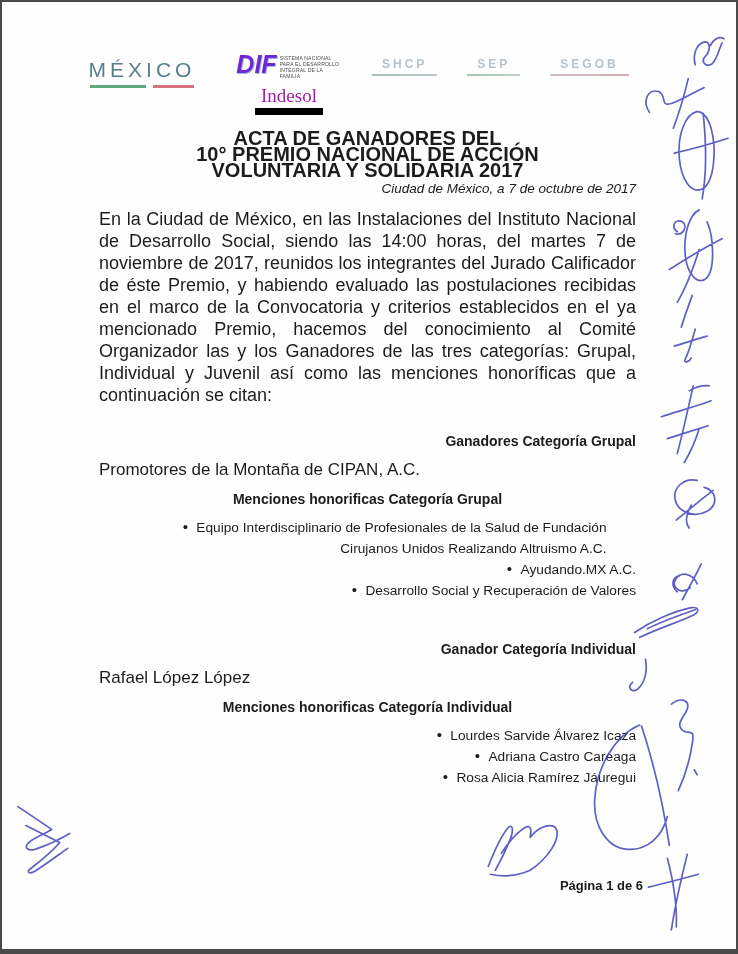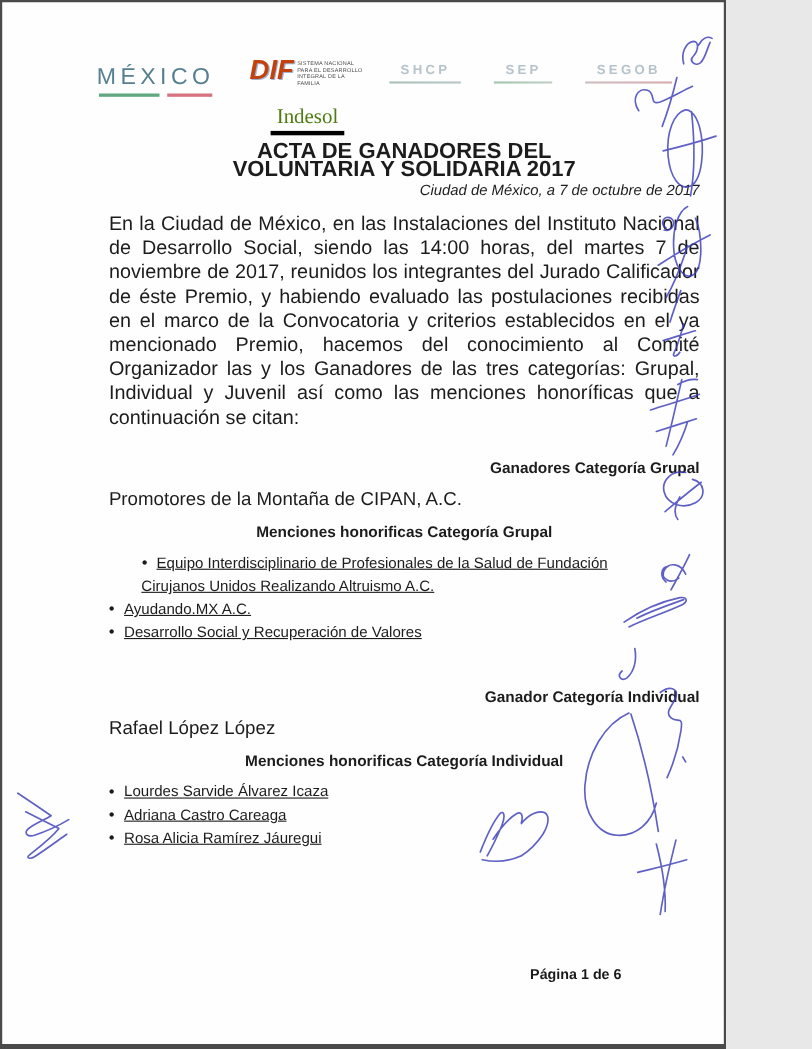--- a/index.html
+++ b/index.html
@@ -1,38 +1,38 @@
 <!DOCTYPE html>
 <html><head>
 <meta charset="utf-8">
 <style>
   html,body{margin:0;padding:0;background:#e8e8e8;}
   .page{
     position:relative;
-    width:660px;height:954px;
+    width:738px;height:954px;
     box-sizing:border-box;
     background:#fefefe;
     border:2px solid #4a4a4a;
     border-bottom-width:5px;
     font-family:"Liberation Sans", sans-serif;
     color:#1c1c1c;
     overflow:hidden;
   }
   
   .header{position:absolute;top:50px;left:86px;right:60px;display:flex;align-items:flex-start;}
   .mexico{width:108px;margin-top:6px;}
   .mexico-text{font-size:21px;letter-spacing:4px;color:#57808f;font-weight:400;text-align:center;}
   .mexico-bars{display:flex;gap:7px;margin-top:3px;padding:0 2px;}
   .mexico-bar-green{flex:1.15;height:3px;background:#44996a;opacity:.85;}
   .mexico-bar-red{flex:0.85;height:3px;background:#cf5a68;opacity:.85;}
   .dif-block{margin-left:32px;width:122px;text-align:center;}
   .dif-row{display:flex;align-items:flex-start;justify-content:center;gap:3px;}
-  .dif-text{font-size:25px;line-height:24px;font-weight:700;font-style:italic;color:#c2410c;letter-spacing:0px;text-shadow:1px 1px 0 #9fb4d4;}
+  .dif-text{font-size:25px;line-height:24px;font-weight:700;font-style:italic;color:#6d28d9;letter-spacing:0px;text-shadow:1px 1px 0 #9fb4d4;}
   .dif-tagline{text-align:left;font-size:5px;line-height:6px;color:#4b4b4b;margin-top:3px;width:62px;letter-spacing:.2px;}
-  .indesol{display:inline-block;font-family:"Liberation Serif", serif;font-size:19px;color:#4d7c0f;border-bottom:4px solid #000000;padding:0 6px 1px;margin-top:17px;}
+  .indesol{display:inline-block;font-family:"Liberation Serif", serif;font-size:19px;color:#a21caf;border-bottom:7px solid #000000;padding:0 6px 1px;margin-top:6px;}
   .faded{margin-left:22px;margin-top:2px;display:flex;gap:11px;flex:1;}
   .faded-row{display:flex;gap:30px;justify-content:flex-start;}
   .faded-item{display:inline-block;text-align:center;}
   .faded-text{font-size:12px;letter-spacing:3px;color:#b7c3cb;font-weight:600;padding:0 10px;white-space:nowrap;}
   .faded-line{height:2px;margin-top:2px;}
   .ul-grayg{background:linear-gradient(90deg,#adc2b8,#bcc7cc);}
   .ul-green{background:linear-gradient(90deg,#a3c6af,#c2d2c6);}
   .ul-red{background:linear-gradient(90deg,#cfc0c4,#d9aeb2);}
   .ul-gray{background:#c3cbd0;}
   .ul-gr{background:linear-gradient(90deg,#b4c8bc,#d9b0b4);}
@@ -40,21 +40,21 @@
   
   .content{position:absolute;left:97px;top:0;width:537px;}
   .title{margin-top:128px;text-align:center;font-weight:700;font-size:20px;line-height:16px;}
   .dateline{margin-top:3px;text-align:right;font-style:italic;font-size:13.5px;}
   .body-par{margin:12px 0 0 0;font-size:18px;line-height:22px;text-align:justify;}
   .sec-heading{margin-top:27px;text-align:right;font-weight:700;font-size:14px;}
   .sec-heading.second{margin-top:40px;}
   .winner{margin-top:11px;text-align:left;font-size:17px;}
   .mentions-heading{margin-top:11px;text-align:center;font-weight:700;font-size:14px;}
   .mentions{margin-top:10px;}
-  .mention{text-align:left;font-size:13.7px;line-height:21px;margin:0 auto;text-decoration:underline;}
+  .mention{text-align:right;font-size:13.7px;line-height:21px;margin:0 auto;}
   .mention.wide{max-width:478px;}
   .bullet{display:inline-block;margin-right:9px;transform:scale(1.1);}
   
   .page-number{position:absolute;top:876px;right:93px;font-size:13px;font-weight:700;color:#1a1a1a;padding-left:16px;}
   
   .sig-overlay{position:absolute;inset:0;pointer-events:none;}
   .sig-overlay path{fill:none;stroke:#3a3db8;stroke-width:1.7;stroke-linecap:round;stroke-linejoin:round;opacity:.82;}
 </style>
 </head>
 <body>
@@ -94,20 +94,21 @@
           <span class="faded-text">SEGOB</span>
           <span class="faded-line ul-red" style="display:block;"></span>
         </span>
       </div>
     </div>
   </div>
 
   <div class="content">
     <div class="title">
       <div>ACTA DE GANADORES DEL</div>
+      <div>10° PREMIO NACIONAL DE ACCIÓN</div>
       <div>VOLUNTARIA Y SOLIDARIA 2017</div>
     </div>
     <div class="dateline">Ciudad de México, a 7 de octubre de 2017</div>
 
     <p class="body-par">En la Ciudad de México, en las Instalaciones del Instituto Nacional de Desarrollo Social, siendo las 14:00 horas, del martes 7 de noviembre de 2017, reunidos los integrantes del Jurado Calificador de éste Premio, y habiendo evaluado las postulaciones recibidas en el marco de la Convocatoria y criterios establecidos en el ya mencionado Premio, hacemos del conocimiento al Comité Organizador las y los Ganadores de las tres categorías: Grupal, Individual y Juvenil así como las menciones honoríficas que a continuación se citan:</p>
 
     <div class="sec-heading">Ganadores Categoría Grupal</div>
     <div class="winner">Promotores de la Montaña de CIPAN, A.C.</div>
     <div class="mentions-heading">Menciones honorificas Categoría Grupal</div>
     <div class="mentions">

